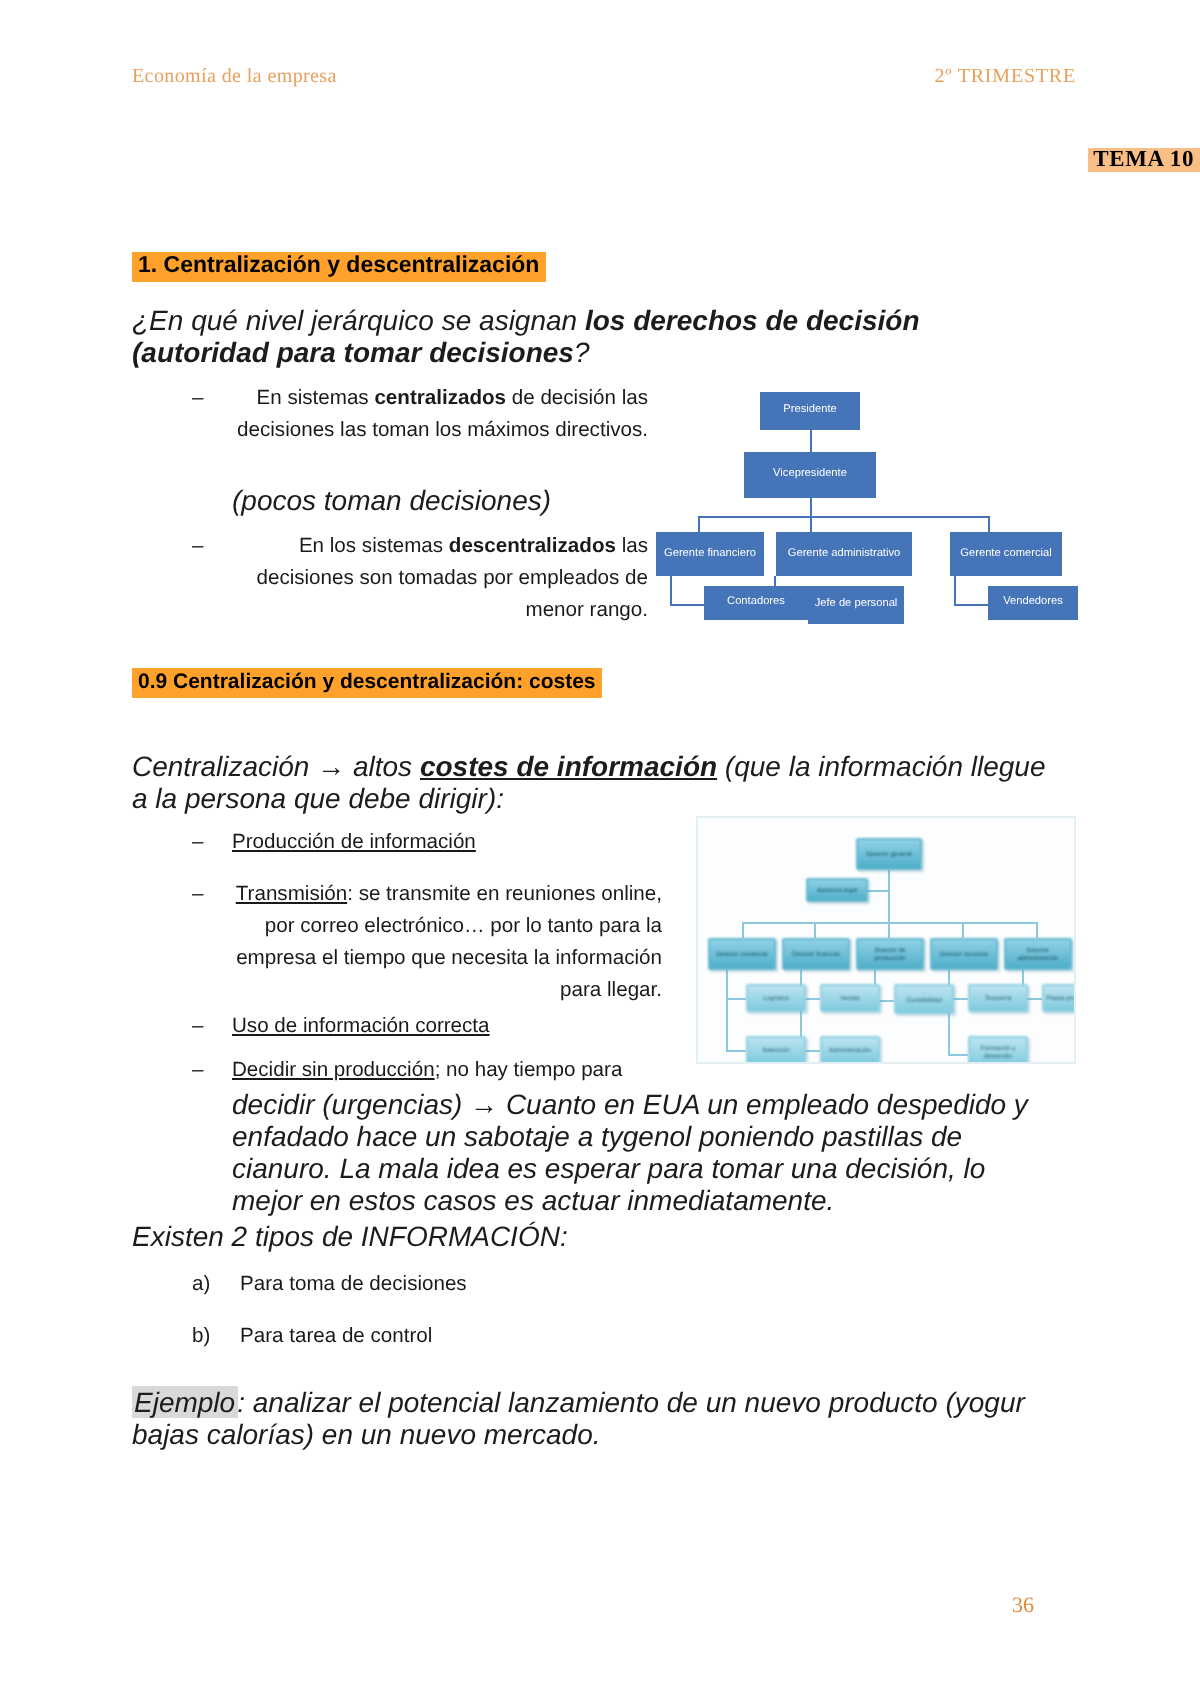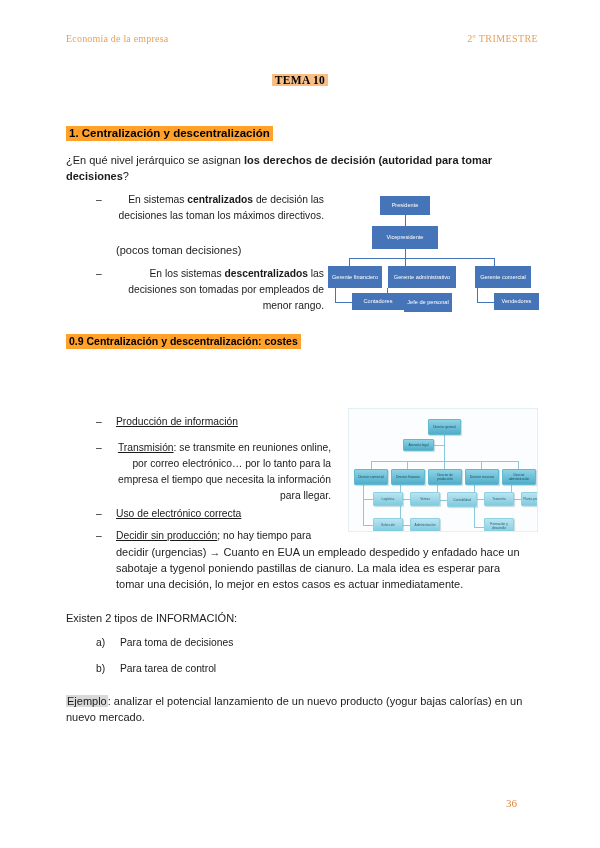--- a/index.html
+++ b/index.html
@@ -32,21 +32,21 @@
     letter-spacing: .2px;
   }
   .doc-header .right { font-variant: small-caps; letter-spacing: .4px; }
 
   
   .title-block {
     position: absolute;
     top: 70px;
     left: 0;
     width: 600px;
-    text-align: center;
+    text-align: right;
   }
   .tema-label {
     display: inline-block;
     font-family: "Liberation Serif", serif;
     font-weight: bold;
     font-size: 11.5px;
     background: #F9BE86;
     padding: 0 3px;
     letter-spacing: .3px;
     color: #000;
@@ -71,23 +71,24 @@
     color: #000;
     padding: 1px 3px 2px 3px;
     white-space: nowrap;
   }
   #sec1 { top: 126px; left: 66px; font-size: 11.5px; }
   #sec11 { top: 334px; left: 66px; font-size: 10.5px; }
 
   
   .tx {
     position: absolute;
-    font-size: 11px;
+    font-size: 14px;
     line-height: 16px;
     color: #1c1c1c;
+    font-style: italic;
   }
   .tx b { font-weight: bold; }
   .u { text-decoration: underline; font-weight: bold; }
   .ul { text-decoration: underline; }
 
   
   .dash-row {
     position: absolute;
     display: flex;
   }
@@ -242,39 +243,42 @@
     <div class="bx" style="left:1px;   top:74px;  width:54px; height:22px;">Gerente financiero</div>
     <div class="bx" style="left:61px;  top:74px;  width:68px; height:22px;">Gerente administrativo</div>
     <div class="bx" style="left:148px; top:74px;  width:56px; height:22px;">Gerente comercial</div>
     <div class="bx" style="left:25px;  top:101px; width:52px; height:17px;">Contadores</div>
     <div class="bx" style="left:77px;  top:101px; width:48px; height:19px;">Jefe de personal</div>
     <div class="bx" style="left:167px; top:101px; width:45px; height:17px;">Vendedores</div>
   </div>
 
   <div class="sec-h" id="sec11">0.9 Centralización y descentralización: costes</div>
 
+  <div class="tx" style="top:375px; left:66px; width:460px;">
+    <span>Centralización → altos </span><b class="u">costes de información</b><span> (que la información llegue a la persona que debe dirigir):</span>
+  </div>
 
   <div class="dash-row" style="top:414px; left:96px; width:235px;">
     <div class="dash">–</div>
     <div class="dash-body">
       <span class="ul">Producción de información</span><span></span>
     </div>
   </div>
 
   <div class="dash-row" style="top:440px; left:96px; width:235px;">
     <div class="dash">–</div>
     <div class="dash-body">
       <span class="ul">Transmisión</span><span>: se transmite en reuniones online, por correo electrónico… por lo tanto para la empresa el tiempo que necesita la información para llegar.</span>
     </div>
   </div>
 
   <div class="dash-row" style="top:506px; left:96px; width:235px;">
     <div class="dash">–</div>
     <div class="dash-body">
-      <span class="ul">Uso de electrónico correcta</span><span></span>
+      <span class="ul">Uso de información correcta</span><span></span>
     </div>
   </div>
 
   <div class="dash-row" style="top:528px; left:96px; width:245px;">
     <div class="dash">–</div>
     <div class="dash-body">
       <span class="ul">Decidir sin producción</span><span>; no hay tiempo para</span>
     </div>
   </div>
 

